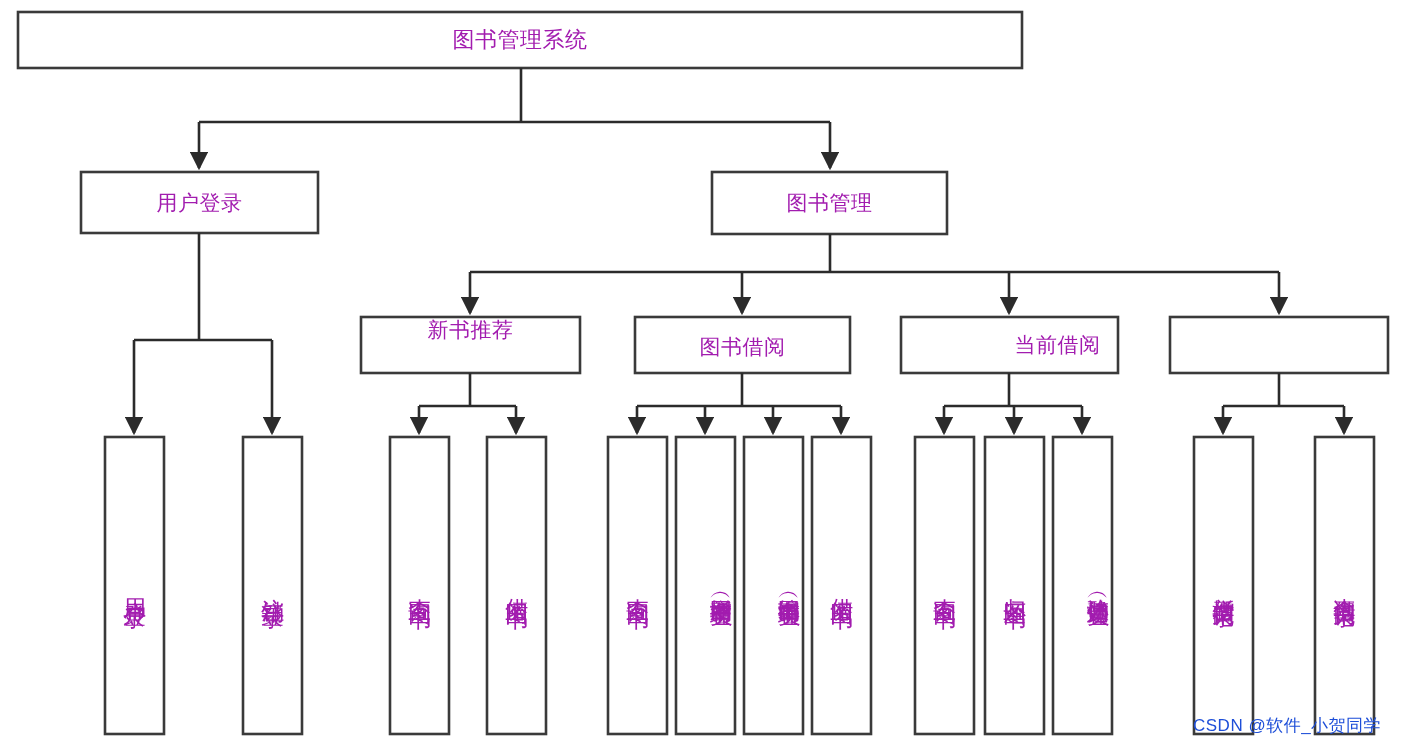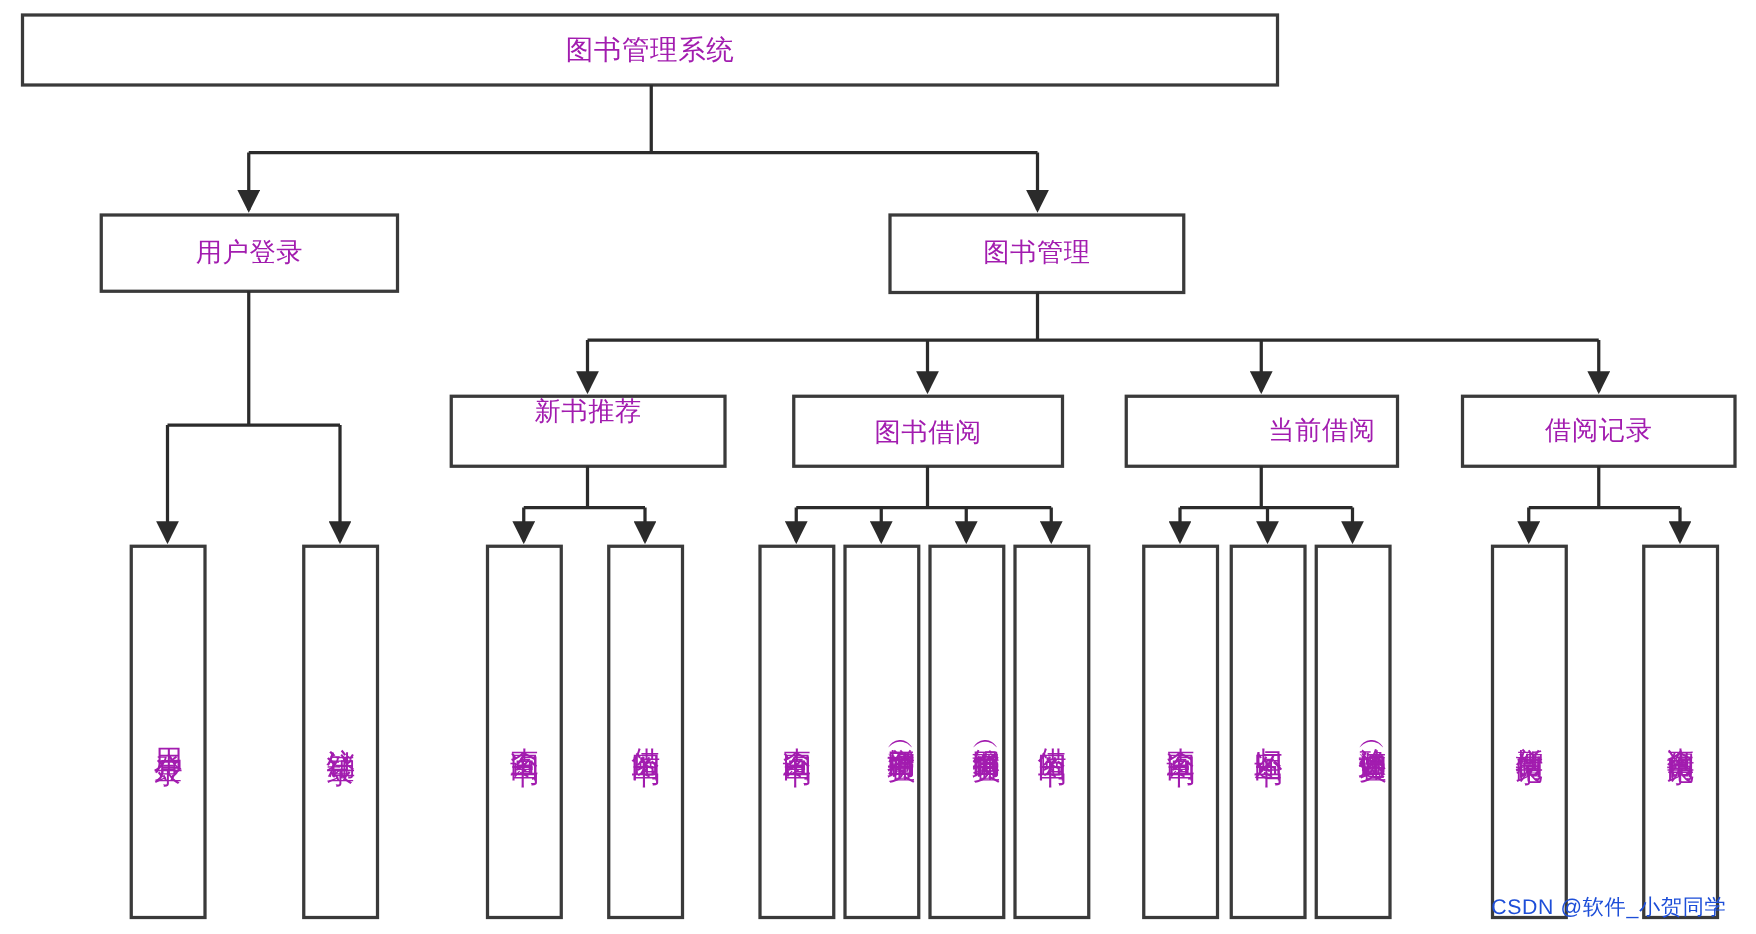--- a/index.html
+++ b/index.html
@@ -158,21 +158,20 @@
   </svg>
 
   <div class="node-label horiz" style="left:18px; top:12px; width:1004px; height:56px; font-size:22px;">图书管理系统</div>
 
   <div class="node-label horiz" style="left:81px; top:172px; width:237px; height:61px;">用户登录</div>
   <div class="node-label horiz" style="left:712px; top:172px; width:235px; height:62px;">图书管理</div>
 
   <div class="node-label horiz" style="left:361px; top:302px; width:219px; height:56px;">新书推荐</div>
   <div class="node-label horiz" style="left:635px; top:317px; width:215px; height:60px;">图书借阅</div>
   <div class="node-label horiz" style="left:901px; top:317px; width:217px; height:56px;margin-left:48px;">当前借阅</div>
-  <div class="node-label horiz" style="left:1170px; top:317px; width:218px; height:56px;">借阅记录</div>
 
   <div class="node-label vert" style="left:105px; top:437px; width:59px; height:297px;">用户登录</div>
   <div class="node-label vert" style="left:243px; top:437px; width:59px; height:297px;">注销登录</div>
   <div class="node-label vert" style="left:390px; top:437px; width:59px; height:297px;">查询图书</div>
   <div class="node-label vert" style="left:487px; top:437px; width:59px; height:297px;">借阅图书</div>
   <div class="node-label vert" style="left:608px; top:437px; width:59px; height:297px;">查询图书</div>
   <div class="node-label vert" style="left:676px; top:441px; width:59px; height:289px; align-items:flex-start; font-size:22px; letter-spacing:1px;">新增图书（管理员）</div>
   <div class="node-label vert" style="left:744px; top:441px; width:59px; height:289px; align-items:flex-start; font-size:22px; letter-spacing:1px;">编辑图书（管理员）</div>
   <div class="node-label vert" style="left:812px; top:437px; width:59px; height:297px;">借阅图书</div>
   <div class="node-label vert" style="left:915px; top:437px; width:59px; height:297px;">查询图书</div>

